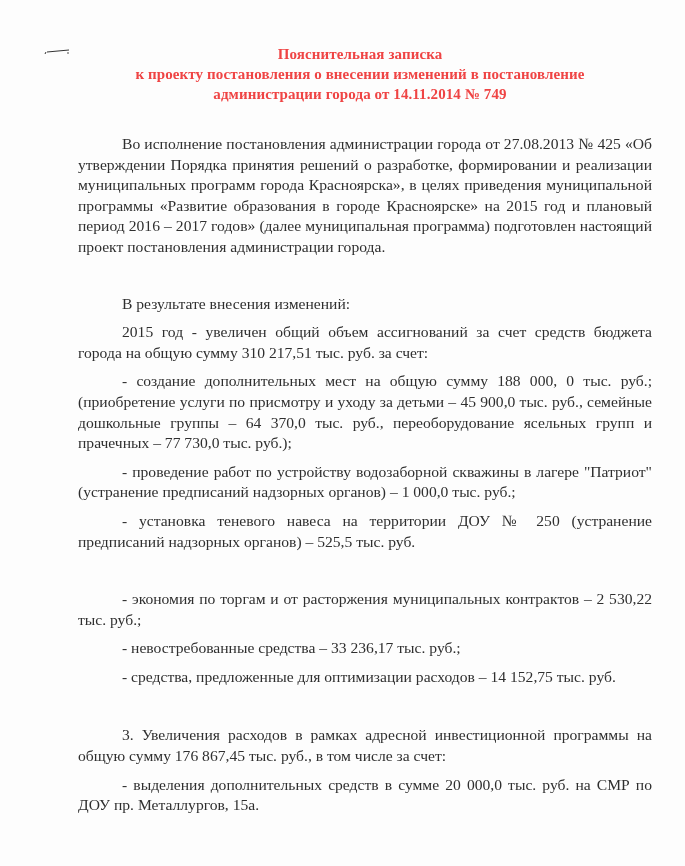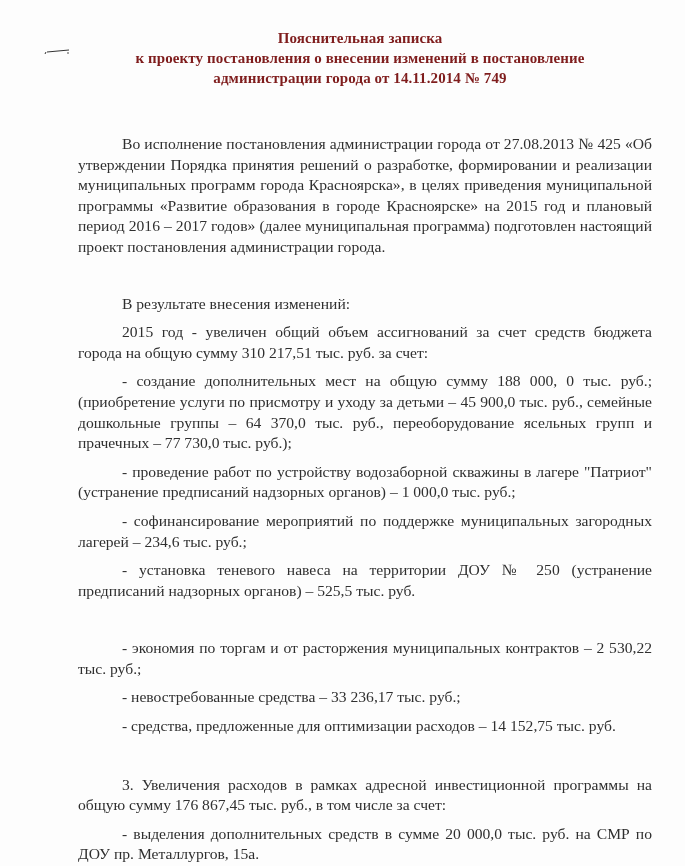--- a/index.html
+++ b/index.html
@@ -4,21 +4,21 @@
 <style>
   html, body { margin: 0; padding: 0; }
   body {
     width: 685px; height: 866px; background: #ffffff; overflow: hidden;
     position: relative;
     font-family: "Liberation Serif", "DejaVu Serif", serif;
     color: #2b2b2b;
   }
   .page { position: absolute; left: 0; top: 0; width: 685px; height: 866px; background: #fdfdfd; }
   .mark { position: absolute; left: 44px; top: 48px; width: 30px; height: 8px; }
-  .title-block { position: absolute; left: 60px; top: 28px; width: 600px; text-align: center; font-weight: bold; color: #7f1d1d; }
+  .title-block { position: absolute; left: 60px; top: 44px; width: 600px; text-align: center; font-weight: bold; color: #ef4444; }
   .title-block div { font-size: 15px; line-height: 20px; letter-spacing: 0.1px; }
   .title-block .t1 { font-size: 15px; }
   .body {
     position: absolute; left: 70px; top: 126px; width: 590px;
     font-size: 15.6px; line-height: 20.6px; text-align: justify; color: #2f2f2f;
   }
   .p { text-indent: 44px; margin: 8px; }
   .gap1 { height: 20px; }
   .gap2 { height: 21px; }
   .gap3 { height: 22px; }
@@ -40,21 +40,20 @@
   </div>
 
   <div class="body">
     <p class="p">Во исполнение постановления администрации города от 27.08.2013 № 425 «Об утверждении Порядка принятия решений о разработке, формировании и реализации муниципальных программ города Красноярска», в целях приведения муниципальной программы «Развитие образования в городе Красноярске» на 2015 год и плановый период 2016 – 2017 годов» (далее муниципальная программа) подготовлен настоящий проект постановления администрации города.</p>
     <div class="gap1"></div>
     <p class="p">В результате внесения изменений:</p>
     <p class="p">2015 год  - увеличен общий объем ассигнований за счет средств бюджета города на общую сумму 310 217,51 тыс. руб. за счет:</p>
 
     <p class="p">- создание дополнительных мест на общую сумму 188 000, 0 тыс. руб.; (приобретение услуги по присмотру и уходу за детьми – 45 900,0 тыс. руб., семейные дошкольные группы – 64 370,0 тыс. руб., переоборудование ясельных групп и прачечных – 77 730,0 тыс. руб.);</p>
     <p class="p">- проведение работ по устройству водозаборной скважины в лагере "Патриот" (устранение предписаний надзорных органов) – 1 000,0 тыс. руб.;</p>
-    <p class="p">- софинансирование мероприятий по поддержке муниципальных загородных лагерей – 234,6 тыс. руб.;</p>
     <p class="p">- установка теневого навеса на территории ДОУ № 250 (устранение предписаний надзорных органов) – 525,5 тыс. руб.</p>
 
     <div class="gap2"></div>
     <p class="p">-  экономия по торгам и от расторжения муниципальных контрактов – 2 530,22 тыс. руб.;</p>
     <p class="p">- невостребованные средства – 33 236,17 тыс. руб.;</p>
     <p class="p">- средства, предложенные для оптимизации расходов – 14 152,75 тыс. руб.</p>
 
     <div class="gap3"></div>
     <p class="p">3. Увеличения расходов в рамках адресной инвестиционной программы на общую сумму 176 867,45 тыс. руб., в том числе за счет:</p>
     <p class="p">- выделения дополнительных средств в сумме 20 000,0 тыс. руб. на СМР по ДОУ пр. Металлургов, 15а.</p>

